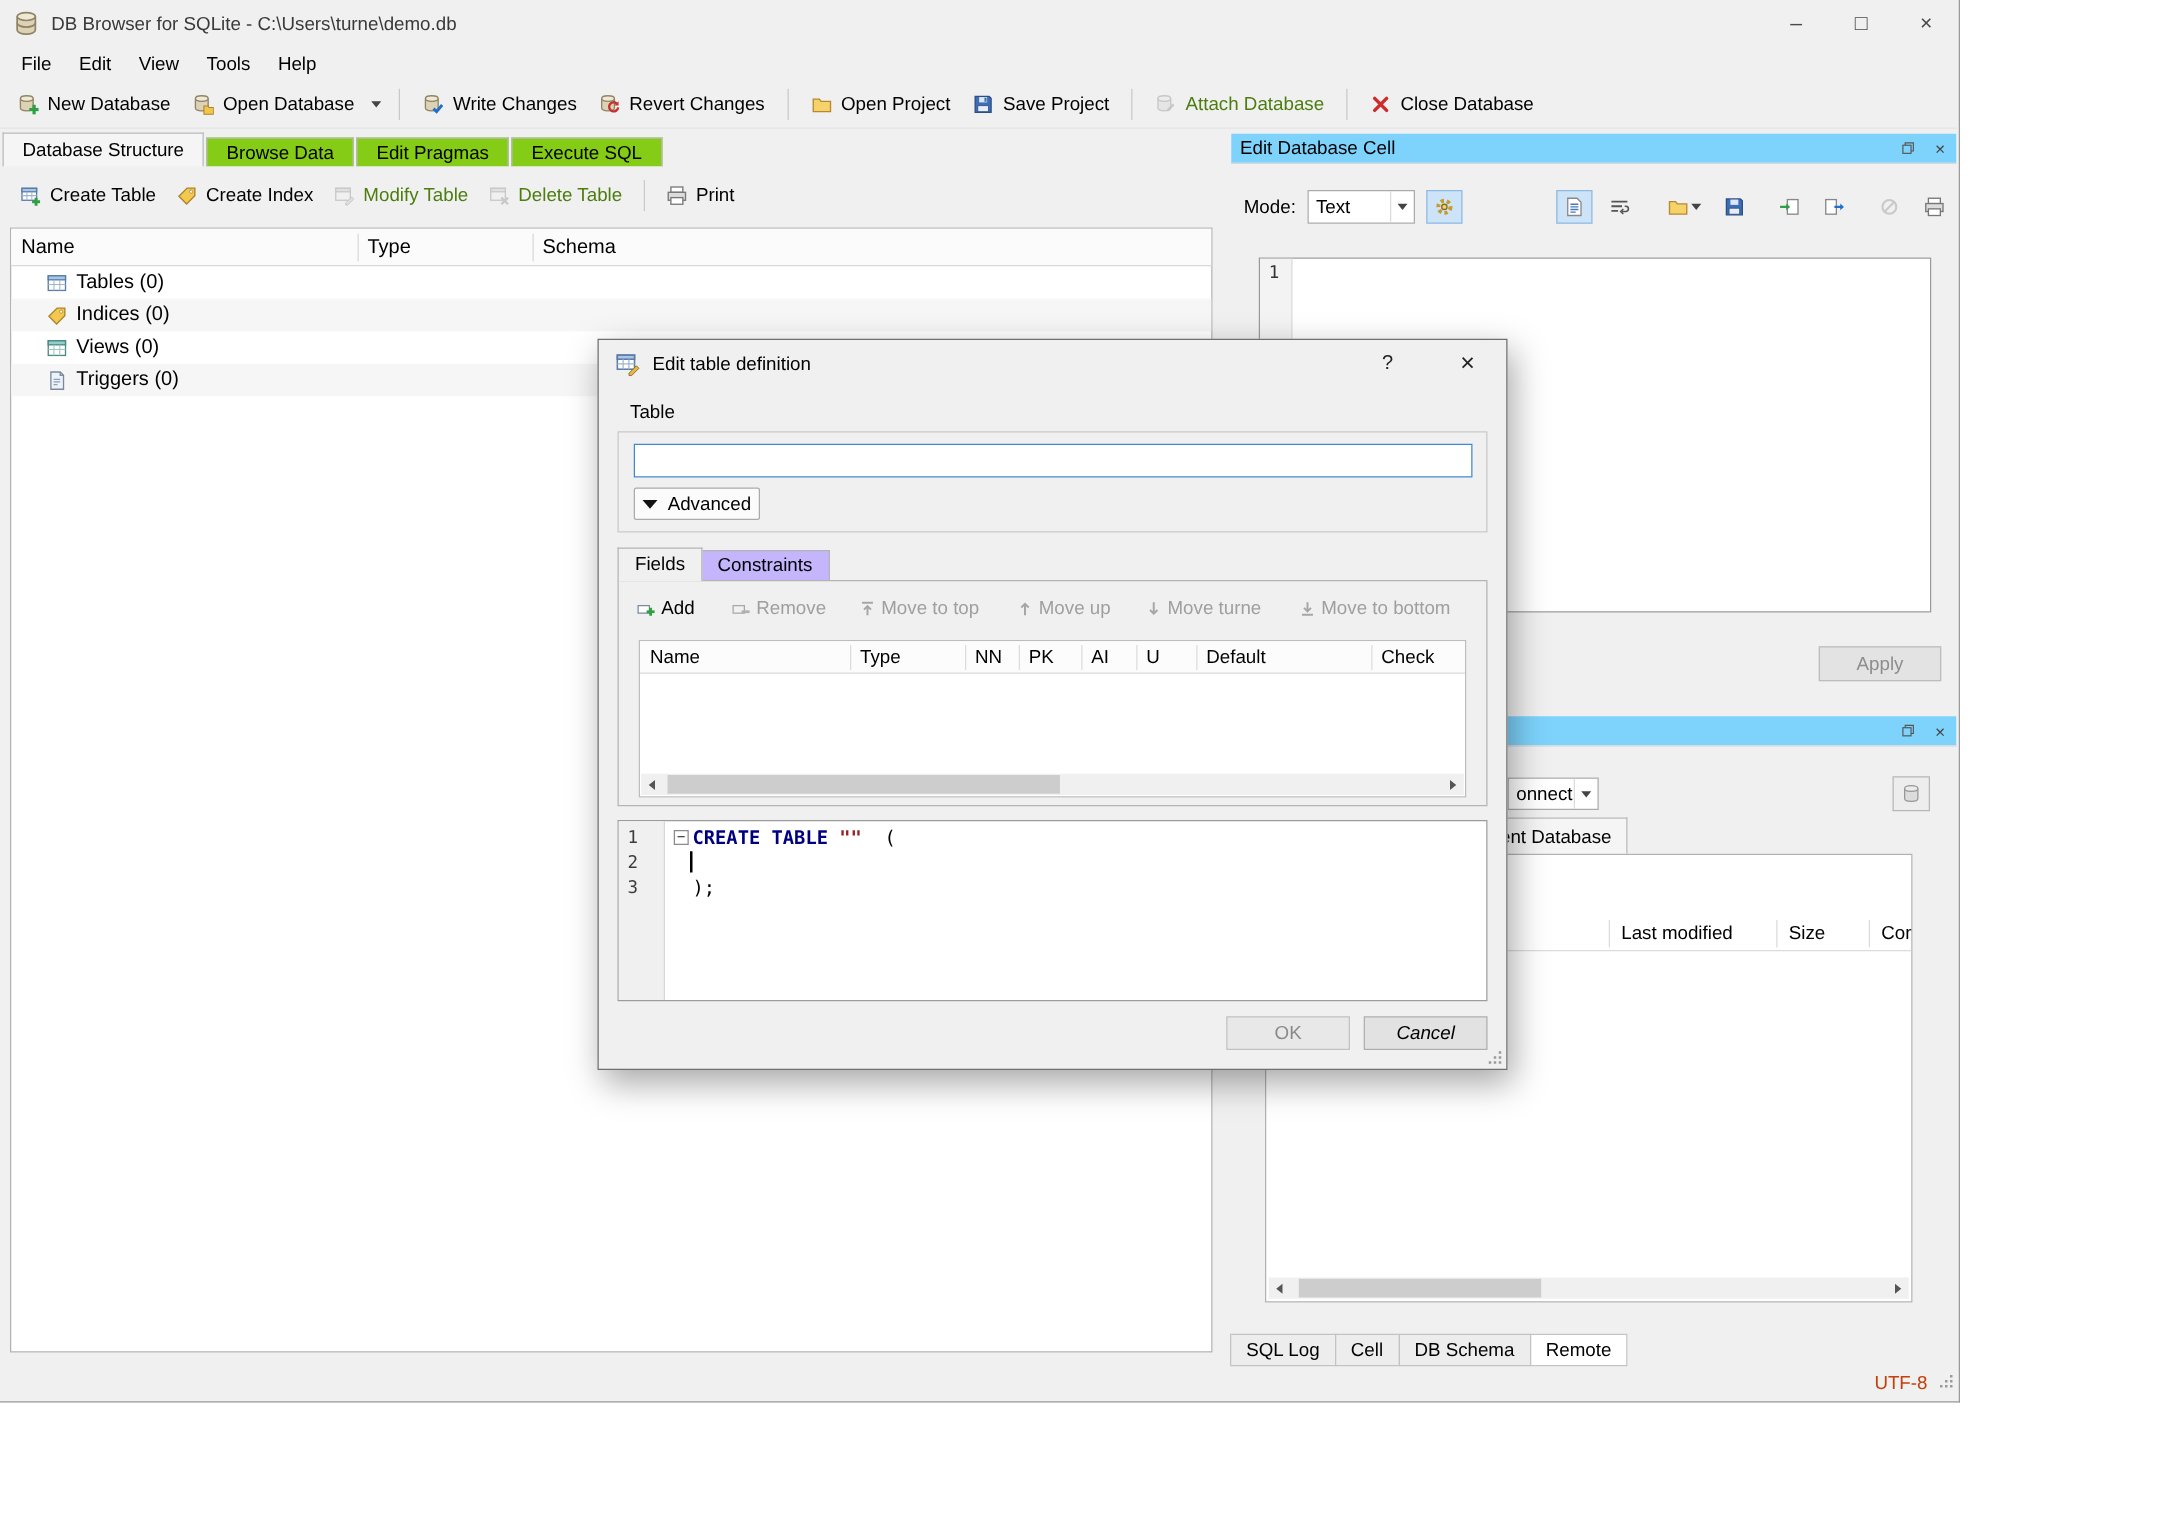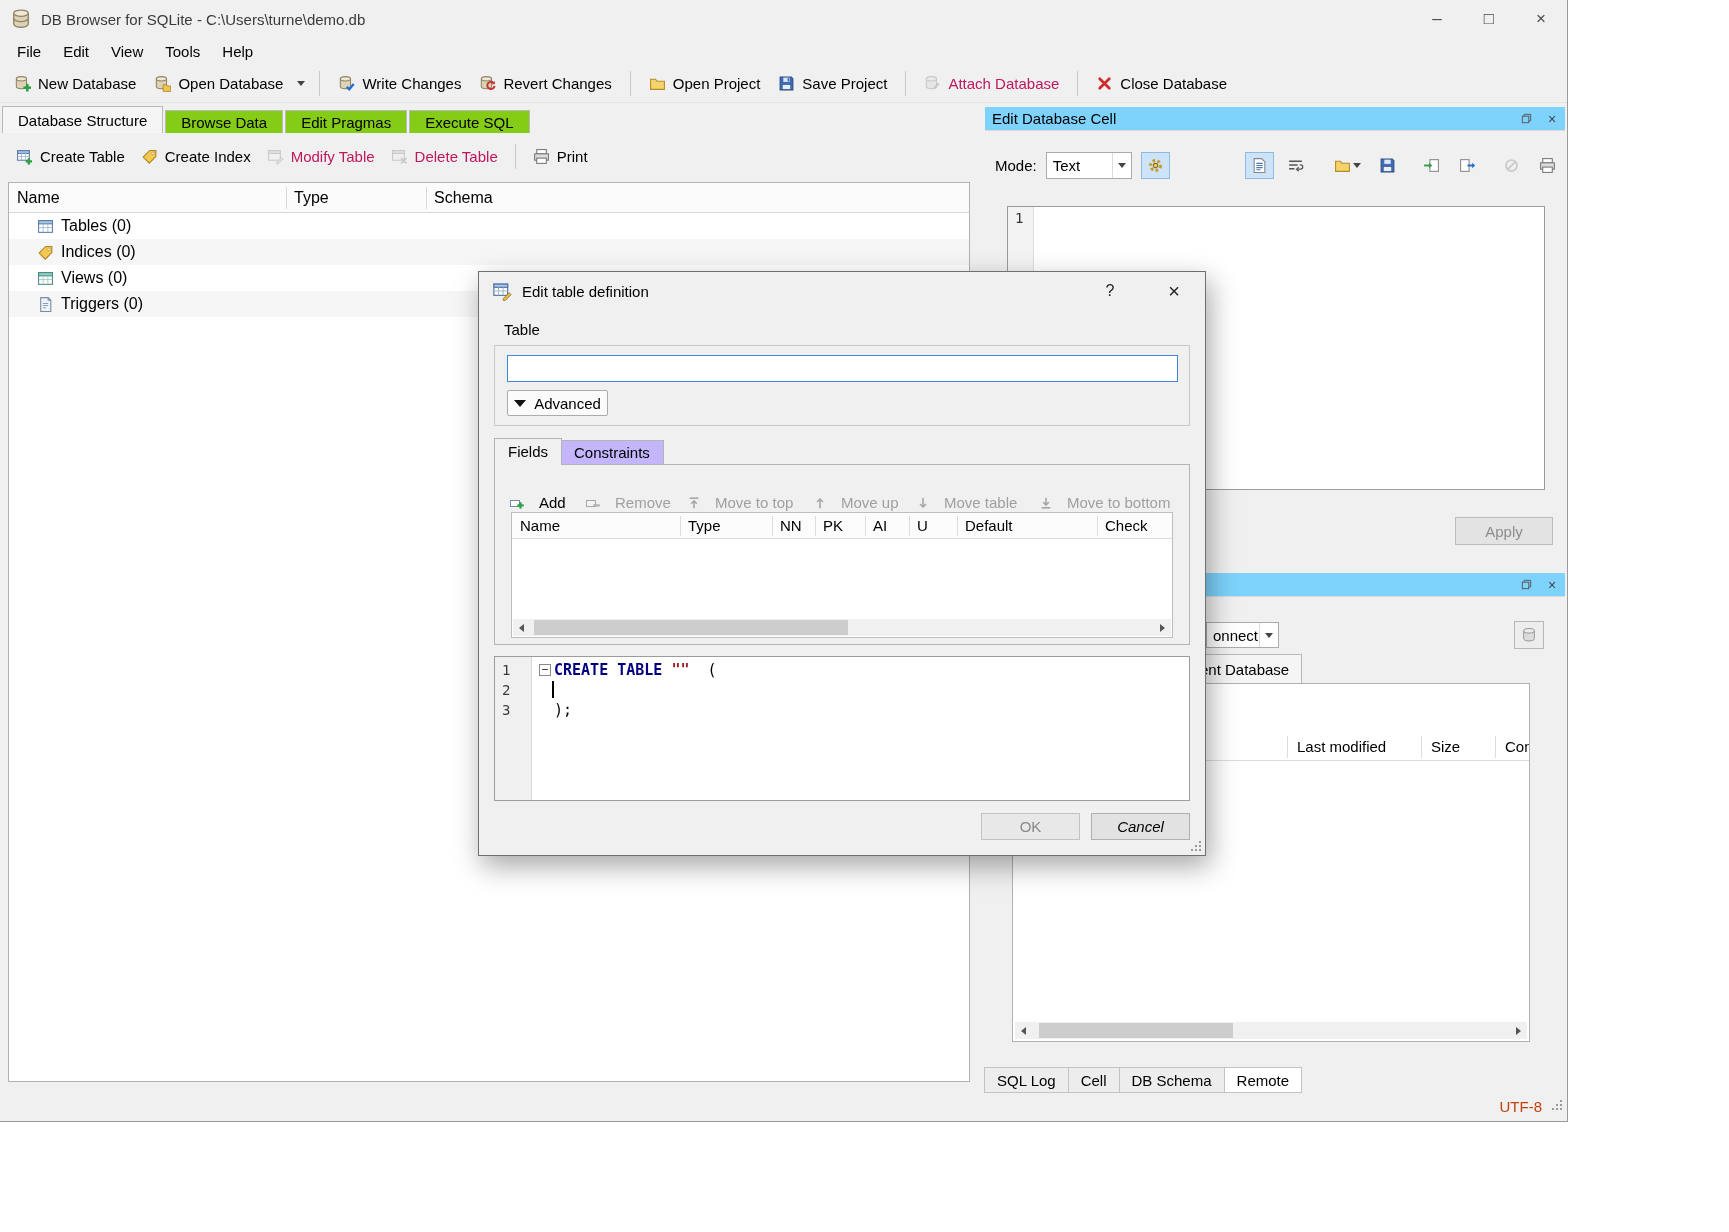--- a/index.html
+++ b/index.html
@@ -19,21 +19,21 @@
   .titlebar { position:absolute; left:0; top:0; right:0; height:38px; display:flex; align-items:center; padding-left:10px; }
   .title-text { margin-left:9px; color:#3a3a3a; }
   .win-controls { position:absolute; right:0; top:0; height:38px; display:flex; }
   .win-btn { width:52px; height:38px; display:flex; align-items:center; justify-content:center; font-size:17px; color:#4a4a4a; }
 
   .menubar { position:absolute; left:0; top:38px; height:26px; display:flex; align-items:center; padding-left:6px; }
   .menu-item { padding:3px 11px; }
 
   .toolbar { position:absolute; left:0; top:64px; width:100%; height:39px; display:flex; align-items:center; padding-left:5px; border-bottom:1px solid #e3e3e3; }
   .tbtn { display:flex; align-items:center; gap:7px; padding:6px 9px; white-space:nowrap; }
-  .tbtn.disabled { color:#be185d; }
+  .tbtn.disabled { color:#4d7c0f; }
   .tbtn.disabled svg { opacity:.45; }
   .drop-btn { padding:6px 5px; }
   .tsep { width:1px; height:25px; background:#c9c9c9; margin:0 9px; }
 
   .main-tabs { position:absolute; left:2px; top:106px; height:27px; display:flex; align-items:flex-end; }
   .mtab { padding:0 15px; height:23px; line-height:23px; background:#84cc16; border:1px solid #b9b9b9; border-bottom:none; margin-right:2px; }
   .mtab.active { height:27px; line-height:27px; background:#f5f5f5; }
 
   .st-toolbar { position:absolute; left:0; top:138px; height:36px; display:flex; align-items:center; padding-left:8px; }
   .st-toolbar .tbtn { padding:6px 8px; }
@@ -99,21 +99,21 @@
   .groupbox-label { position:absolute; left:25px; top:49px; }
   .groupbox { position:absolute; left:15px; top:73px; width:696px; height:81px; border:1px solid #c9c9c9; }
   .table-input { position:absolute; left:28px; top:83px; width:671px; height:27px; border:1px solid #3f87d4; background:#fff; font-family:"Liberation Sans",sans-serif; font-size:15px; padding:0 6px; outline:none; }
   .advanced-btn { position:absolute; left:28px; top:118px; width:101px; height:26px; background:#fbfbfb; border:1px solid #ababab; border-radius:2px; display:flex; align-items:center; justify-content:center; gap:8px; }
   .adv-tri { width:0; height:0; border-left:6px solid transparent; border-right:6px solid transparent; border-top:7px solid #111; }
 
   .dlg-tab { position:absolute; padding:0 13px; border:1px solid #b4b4b4; }
   .dlg-tab.active { left:15px; top:166px; height:27px; line-height:26px; background:#f0f0f0; border-bottom:none; z-index:2; }
   .dlg-tab.inactive { left:81px; top:168px; height:25px; line-height:24px; background:#c4b5fd; border-bottom:none; }
   .pane { position:absolute; left:15px; top:192px; width:696px; height:181px; border:1px solid #b4b4b4; background:#f0f0f0; }
-  .fbtn { position:absolute; top:24px; height:27px; display:flex; align-items:center; gap:14px;justify-content:center; }
+  .fbtn { position:absolute; top:8px; height:27px; display:flex; align-items:center; gap:4px;justify-content:center; }
   .fbtn.disabled { color:#9f9f9f; }
 
   .fgrid { position:absolute; left:16px; top:47px; width:662px; height:126px; background:#fff; border:1px solid #bdbdbd; }
   .fg-header { position:relative; height:26px; background:#fcfcfc; border-bottom:1px solid #dcdcdc; }
   .fg-cell { position:absolute; top:0; line-height:25px; padding-left:6px; }
   .fg-sep { position:absolute; top:3px; height:20px; width:1px; background:#dcdcdc; }
 
   .sqlbox { position:absolute; left:15px; top:384px; width:696px; height:145px; background:#fff; border:1px solid #9c9c9c;
     font-family:"DejaVu Sans Mono", monospace; font-size:15px; }
   .sql-gutter { position:absolute; left:0; top:0; bottom:0; width:37px; background:#f0f0f0; border-right:1px solid #d8d8d8; padding-top:3px; }
@@ -599,21 +599,21 @@
             </svg>
           </span>
         <span>Move up</span>
       </div>
       <div class="fbtn disabled" style="left:421px;">
         <span>
             <svg width="14" height="14" viewBox="0 0 16 16">
               <path d="M8 2v10.5M4.6 9.1 8 12.5l3.4-3.4" stroke="#a6a6a6" stroke-width="1.8" fill="none"></path>
             </svg>
           </span>
-        <span>Move table</span>
+        <span>Move turne</span>
       </div>
       <div class="fbtn disabled" style="left:544px;">
         <span>
             <svg width="14" height="14" viewBox="0 0 16 16">
               <path d="M3 13.5h10" stroke="#a6a6a6" stroke-width="1.8"></path>
               <path d="M8 2v8M4.8 7.2 8 10.4l3.2-3.2" stroke="#a6a6a6" stroke-width="1.8" fill="none"></path>
             </svg>
           </span>
         <span>Move to bottom</span>
       </div>

